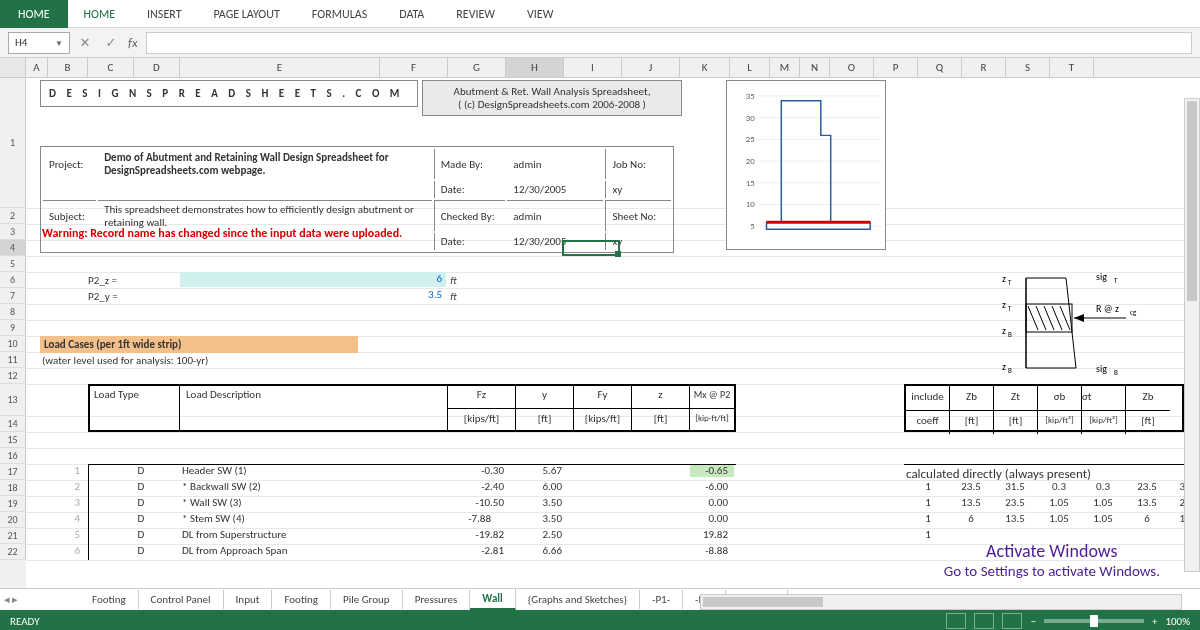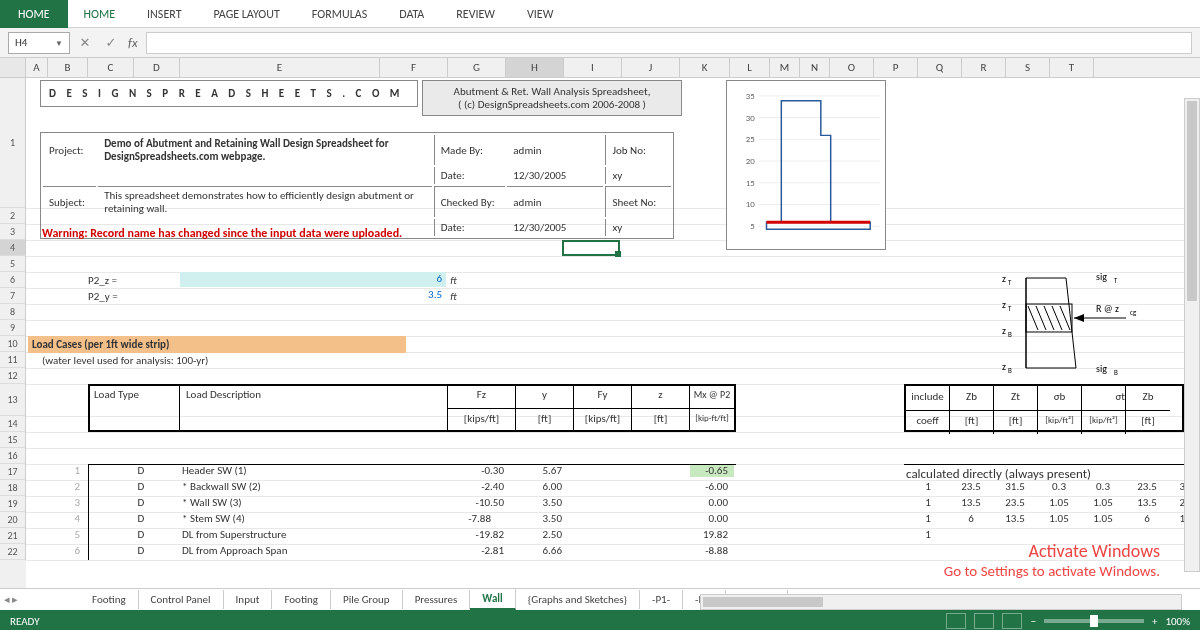--- a/index.html
+++ b/index.html
@@ -64,21 +64,21 @@
 .stab { padding: 3px 12px; font-size: 11px; border-right: 1px solid #ccc; color: #444; cursor: pointer; }
 .stab.active { background: #fff; border-bottom: 2px solid #217346; color: #217346; font-weight: bold; }
 .stab-nav { position: absolute; left: 4px; display: flex; gap: 6px; color: #888; }
 
 .status-bar { height: 22px; background: #217346; color: #fff; display: flex; align-items: center; padding: 0 10px; font-size: 11px; justify-content: space-between; }
 .status-right { display: flex; gap: 8px; align-items: center; }
 .view-btn { width: 20px; height: 16px; border: 1px solid rgba(255,255,255,0.4); }
 .zoom-slider { width: 100px; height: 4px; background: rgba(255,255,255,0.4); position: relative; }
 .zoom-thumb { position: absolute; width: 8px; height: 12px; background: #fff; top: -4px; left: 46px; }
 
-.watermark { position: absolute; right: 40px; bottom: 50px; color: #ef4444; font-size: 15px; text-align: right; pointer-events: none; }
+.watermark { position: absolute; right: 40px; bottom: 50px; color: #4c1d95; font-size: 15px; text-align: center; pointer-events: none; }
 .watermark .wm-title { font-size: 18px; }
 
 .scrollbar-h { position: absolute; bottom: 0; right: 18px; left: 700px; height: 16px; background: #f0f0f0; border: 1px solid #ccc; }
 .scrollbar-h .thumb { position: absolute; left: 2px; top: 2px; height: 10px; width: 120px; background: #c8c8c8; }
 .scrollbar-v { position: absolute; top: 20px; right: 0; bottom: 16px; width: 16px; background: #f0f0f0; border: 1px solid #ccc; }
 .scrollbar-v .thumb { position: absolute; top: 2px; left: 2px; width: 10px; height: 200px; background: #c8c8c8; }
 </style>
 </head>
 <body>
 
@@ -182,21 +182,21 @@
         <div class="hline" style="top:466px"></div>
         <div class="hline" style="top:482px"></div>
       </div>
 
       <div class="abs title-banner" style="left:14px;top:2px;width:378px">D E S I G N S P R E A D S H E E T S . C O M</div>
       <div class="abs subtitle-box" style="left:396px;top:2px;width:260px">
         <div>Abutment &amp; Ret. Wall Analysis Spreadsheet,</div>
         <div>( (c) DesignSpreadsheets.com 2006-2008 )</div>
       </div>
 
-      <table class="abs info-table" style="left:14px;top:54px;width:634px">
+      <table class="abs info-table" style="left:14px;top:68px;width:634px">
         <tbody>
             <tr>
           <td class="lbl" style="width:52px">Project:</td>
           <td style="width:326px;font-weight:bold">Demo of Abutment and Retaining Wall Design Spreadsheet for DesignSpreadsheets.com webpage.</td>
           <td class="lbl left-border" style="width:70px">Made By:</td>
           <td style="width:94px">admin</td>
           <td class="lbl left-border" style="width:64px">Job No:</td>
         </tr>
         <tr>
           <td></td>
@@ -229,21 +229,21 @@
       </div>
 
       <div class="abs" style="left:62px;top:196px">P2_z =</div>
       <div class="abs input-cyan" style="left:154px;top:194px;width:266px;height:15px">6</div>
       <div class="abs unit" style="left:424px;top:196px">ft</div>
 
       <div class="abs" style="left:62px;top:212px">P2_y =</div>
       <div class="abs input-val" style="left:154px;top:210px;width:266px;height:15px">3.5</div>
       <div class="abs unit" style="left:424px;top:212px">ft</div>
 
-      <div class="abs section-hdr" style="left:2px;top:258px;width:378px">Load Cases (per 1ft wide strip)</div>
+      <div class="abs section-hdr" style="left:14px;top:258px;width:318px">Load Cases (per 1ft wide strip)</div>
       <div class="abs" style="left:16px;top:276px">(water level used for analysis: 100-yr)</div>
 
       <div class="abs" style="left:62px;top:306px;width:648px;height:48px">
         <div style="position:absolute;inset:0;border:2px solid #000"></div>
         <div style="position:absolute;left:92px;top:0;bottom:0;width:268px;border-right:1px solid #000;padding:4px 6px">Load Description</div>
         <div style="position:absolute;left:0;top:0;bottom:0;width:92px;border-right:1px solid #000;padding:4px 6px">Load Type</div>
         <div style="position:absolute;left:360px;top:0;width:68px;height:24px;border-right:1px solid #000;text-align:center;padding-top:4px">Fz</div>
         <div style="position:absolute;left:360px;top:24px;width:68px;height:24px;border-right:1px solid #000;border-top:1px solid #000;text-align:center;padding-top:3px">[kips/ft]</div>
         <div style="position:absolute;left:428px;top:0;width:58px;height:24px;border-right:1px solid #000;text-align:center;padding-top:4px">y</div>
         <div style="position:absolute;left:428px;top:24px;width:58px;height:24px;border-right:1px solid #000;border-top:1px solid #000;text-align:center;padding-top:3px">[ft]</div>
@@ -257,21 +257,21 @@
 
       <div class="abs" style="left:878px;top:306px;width:280px;height:48px;border:2px solid #000">
         <div style="position:absolute;left:0;top:0;width:44px;height:24px;border-right:1px solid #000;text-align:center;padding-top:4px">include</div>
         <div style="position:absolute;left:0;top:24px;width:44px;height:24px;border-right:1px solid #000;border-top:1px solid #000;text-align:center;padding-top:3px">coeff</div>
         <div style="position:absolute;left:44px;top:0;width:44px;height:24px;border-right:1px solid #000;text-align:center;padding-top:4px">Zb</div>
         <div style="position:absolute;left:44px;top:24px;width:44px;height:24px;border-right:1px solid #000;border-top:1px solid #000;text-align:center;padding-top:3px">[ft]</div>
         <div style="position:absolute;left:88px;top:0;width:44px;height:24px;border-right:1px solid #000;text-align:center;padding-top:4px">Zt</div>
         <div style="position:absolute;left:88px;top:24px;width:44px;height:24px;border-right:1px solid #000;border-top:1px solid #000;text-align:center;padding-top:3px">[ft]</div>
         <div style="position:absolute;left:132px;top:0;width:44px;height:24px;border-right:1px solid #000;text-align:center;padding-top:4px">σb</div>
         <div style="position:absolute;left:132px;top:24px;width:44px;height:24px;border-right:1px solid #000;border-top:1px solid #000;text-align:center;padding-top:3px;font-size:9px">[kip/ft²]</div>
-        <div style="position:absolute;left:176px;top:0;width:44px;height:24px;border-right:1px solid #000;text-align:right;padding-top:4px">σt</div>
+        <div style="position:absolute;left:176px;top:0;width:44px;height:24px;border-right:1px solid #000;text-align:left;padding-top:4px">σt</div>
         <div style="position:absolute;left:176px;top:24px;width:44px;height:24px;border-right:1px solid #000;border-top:1px solid #000;text-align:center;padding-top:3px;font-size:9px">[kip/ft²]</div>
         <div style="position:absolute;left:220px;top:0;width:44px;height:24px;text-align:center;padding-top:4px">Zb</div>
         <div style="position:absolute;left:220px;top:24px;width:44px;height:24px;border-top:1px solid #000;text-align:center;padding-top:3px">[ft]</div>
       </div>
 
       <div id="data-rows">
           <div class="abs data-r" style="left:40px;top:386px;width:20px;color:#aaa">1</div>
      <div class="abs data-c" style="left:100px;top:386px;width:30px">D</div>
      <div class="abs" style="left:156px;top:386px">Header SW (1)</div>
      <div class="abs data-r" style="left:422px;top:386px;width:62px">-0.30</div>

